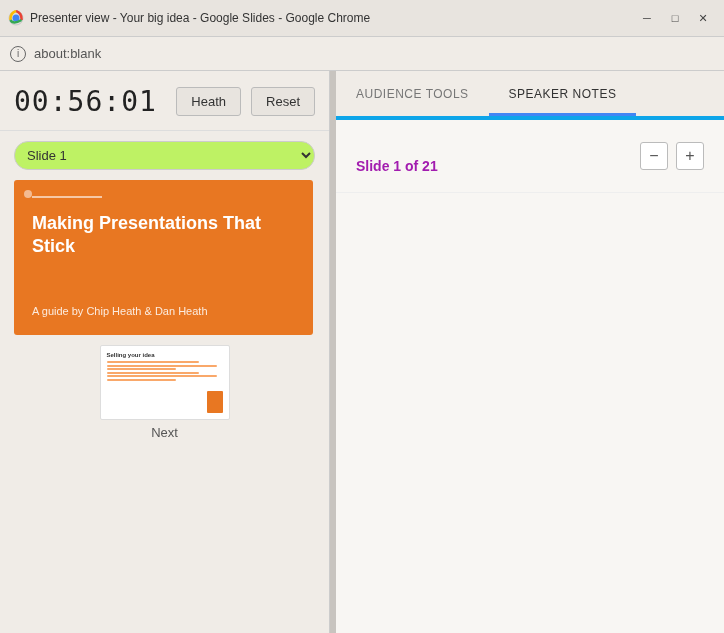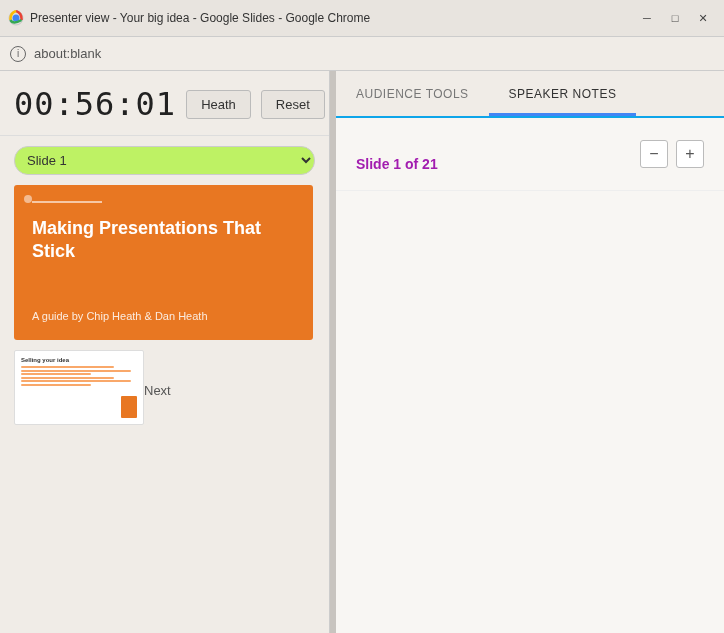--- a/index.html
+++ b/index.html
@@ -100,21 +100,21 @@
     
     .timer-row {
       display: flex;
       align-items: center;
       padding: 14px 14px 12px 14px;
       gap: 10px;
       background: #f0ece7;
       border-bottom: 1px solid #ddd;
     }
     .timer-display {
-      font-size: 32px;
+      font-size: 28px;
       font-weight: 500;
       color: #222;
       letter-spacing: 1px;
       flex: 1;
       font-family: 'Segoe UI', monospace;
     }
     .ctrl-btn {
       padding: 6px 14px;
       background: #e8e4df;
       border: 1px solid #bbb;
@@ -180,21 +180,21 @@
       border-radius: 50%;
       position: absolute;
       top: 10px;
       left: 10px;
     }
 
     
     .next-slide-container {
       margin: 0 14px;
       display: flex;
-      flex-direction: row;
+      flex-direction: column;
       align-items: center;
     }
     .next-slide-preview {
       width: 130px;
       height: 75px;
       background: #fff;
       border: 1px solid #ddd;
       border-radius: 2px;
       overflow: hidden;
       position: relative;
@@ -250,21 +250,21 @@
       flex: 1;
       background: #f8f6f3;
       display: flex;
       flex-direction: column;
       overflow: hidden;
     }
 
     
     .tabs-row {
       display: flex;
-      border-bottom: 2px solid #0ea5e9;
+      border-bottom: 4px solid #0ea5e9;
       background: #f0ece7;
       flex-shrink: 0;
     }
     .tab {
       padding: 16px 20px 12px 20px;
       font-size: 12px;
       font-weight: 500;
       color: #777;
       cursor: pointer;
       letter-spacing: 0.5px;

